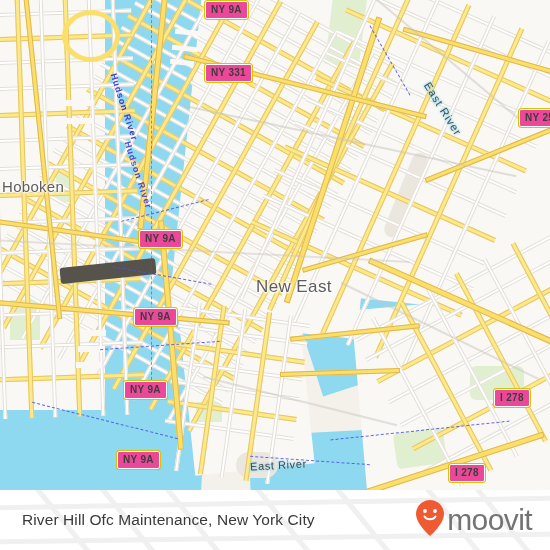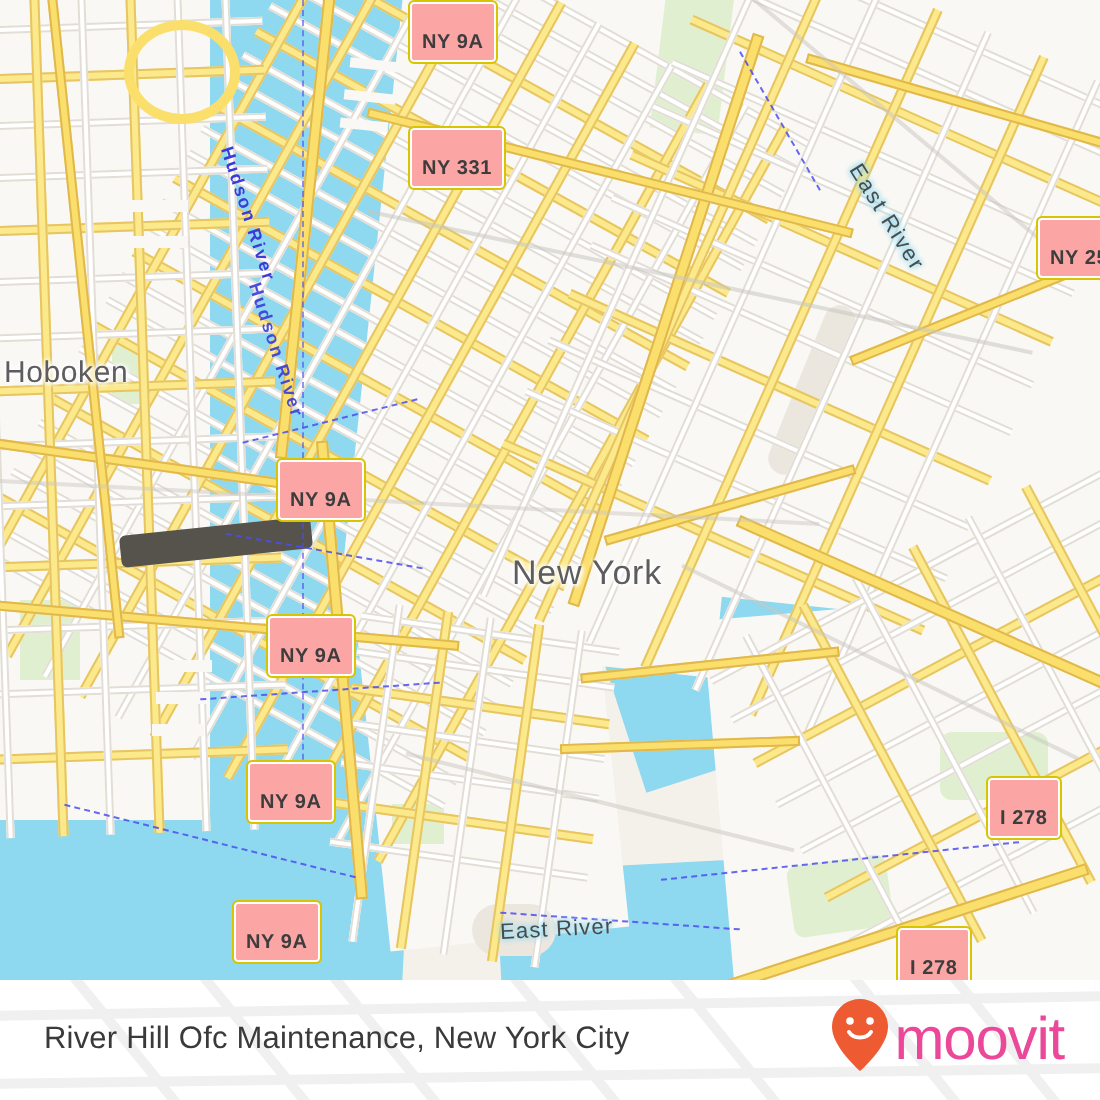--- a/index.html
+++ b/index.html
@@ -27,24 +27,24 @@
 
   
   .grid{position:absolute;transform-origin:0 0;}
   .gline-h{position:absolute;height:2px;background:#ffffff;border-top:.5px solid #e2ded6;border-bottom:.5px solid #e2ded6;}
   .gline-v{position:absolute;width:2px;background:#ffffff;border-left:.5px solid #e2ded6;border-right:.5px solid #e2ded6;}
   .yline-h{position:absolute;height:3px;background:#fbe98b;border-top:.5px solid #e7c563;border-bottom:.5px solid #e7c563;}
   .yline-v{position:absolute;width:3px;background:#fbe98b;border-left:.5px solid #e7c563;border-right:.5px solid #e7c563;}
 
   
   .shield{
-    position:absolute;background:#fca5a5;border:1.6px solid #ffffff;
+    position:absolute;background:#ec4899;border:1.6px solid #ffffff;
     outline:1px solid #d8c400;
     color:#3d3d3d;font-size:10px;font-weight:bold;
-    padding:14px 5px 2px 5px;border-radius:2px;
+    padding:2px 5px 2px 5px;border-radius:2px;
     letter-spacing:.3px;white-space:nowrap;line-height:12px;
     box-shadow:0 0 0 .5px rgba(0,0,0,.12);
   }
 
   
   .place{
     position:absolute;color:#58585a;white-space:nowrap;
     text-shadow:0 0 3px #fff,0 0 3px #fff,0 0 2px #fff,1px 1px 2px #fff;
   }
   .place-city{font-size:17px;letter-spacing:.4px;color:#5d5d60;}
@@ -100,21 +100,21 @@
   .bottom-watermark{position:absolute;left:0;top:0;width:550px;height:60px;opacity:1;}
   .bottom-title{
     position:absolute;left:22px;top:50%;transform:translateY(-50%);
     font-size:15.5px;color:#3a3a3a;white-space:nowrap;letter-spacing:.1px;
   }
   .brand{
     position:absolute;right:18px;top:50%;transform:translateY(-50%);
     display:flex;align-items:center;gap:2px;
   }
   .brand-word{
-    font-size:30px;color:#ec4899;letter-spacing:-.6px;
+    font-size:30px;color:#737373;letter-spacing:-.6px;
     line-height:30px;font-weight:500;
   }
 </style>
 </head>
 <body>
 
 <div class="screen">
 
   <div class="map">
 
@@ -309,21 +309,21 @@
     <div class="dash" style="left:250px;top:460px;width:120px;transform:rotate(4deg);"></div>
     <div class="dash" style="left:150px;top:60px;width:400px;transform:rotate(90deg);transform-origin:0 0;left:152px;top:0px;opacity:.6;"></div>
 
     <div class="river-blue" style="left:118px;top:72px;transform:rotate(72deg);transform-origin:0 0;letter-spacing:1px;">Hudson River</div>
     <div class="river-blue" style="left:132px;top:140px;transform:rotate(72deg);transform-origin:0 0;letter-spacing:1px;opacity:.9;">Hudson River</div>
 
     <div class="river" style="left:432px;top:80px;transform:rotate(58deg);transform-origin:0 0;letter-spacing:1px;font-size:11px;">East River</div>
     <div class="river" style="left:250px;top:459px;transform:rotate(-3deg);letter-spacing:.6px;font-size:11px;">East River</div>
 
     <div class="place place-town" style="left:2px;top:178px;">Hoboken</div>
-    <div class="place place-city" style="left:256px;top:277px;">New York</div>
+    <div class="place place-city" style="left:256px;top:277px;">New East</div>
 
     <div class="shield" style="left:205px;top:1px;">NY 9A</div>
     <div class="shield" style="left:205px;top:64px;">NY 331</div>
     <div class="shield" style="left:139px;top:230px;">NY 9A</div>
     <div class="shield" style="left:134px;top:308px;">NY 9A</div>
     <div class="shield" style="left:124px;top:381px;">NY 9A</div>
     <div class="shield" style="left:117px;top:451px;">NY 9A</div>
     <div class="shield" style="left:519px;top:109px;">NY 25</div>
     <div class="shield" style="left:494px;top:389px;">I 278</div>
     <div class="shield" style="left:449px;top:464px;">I 278</div>

